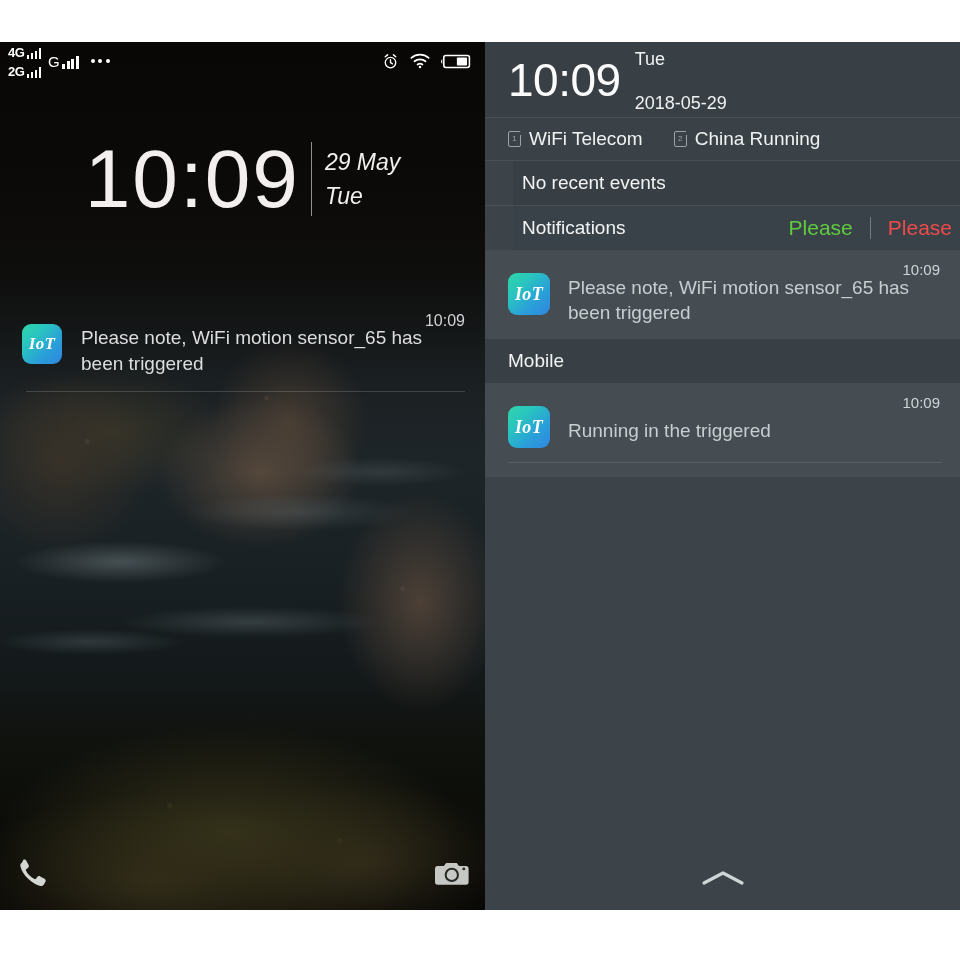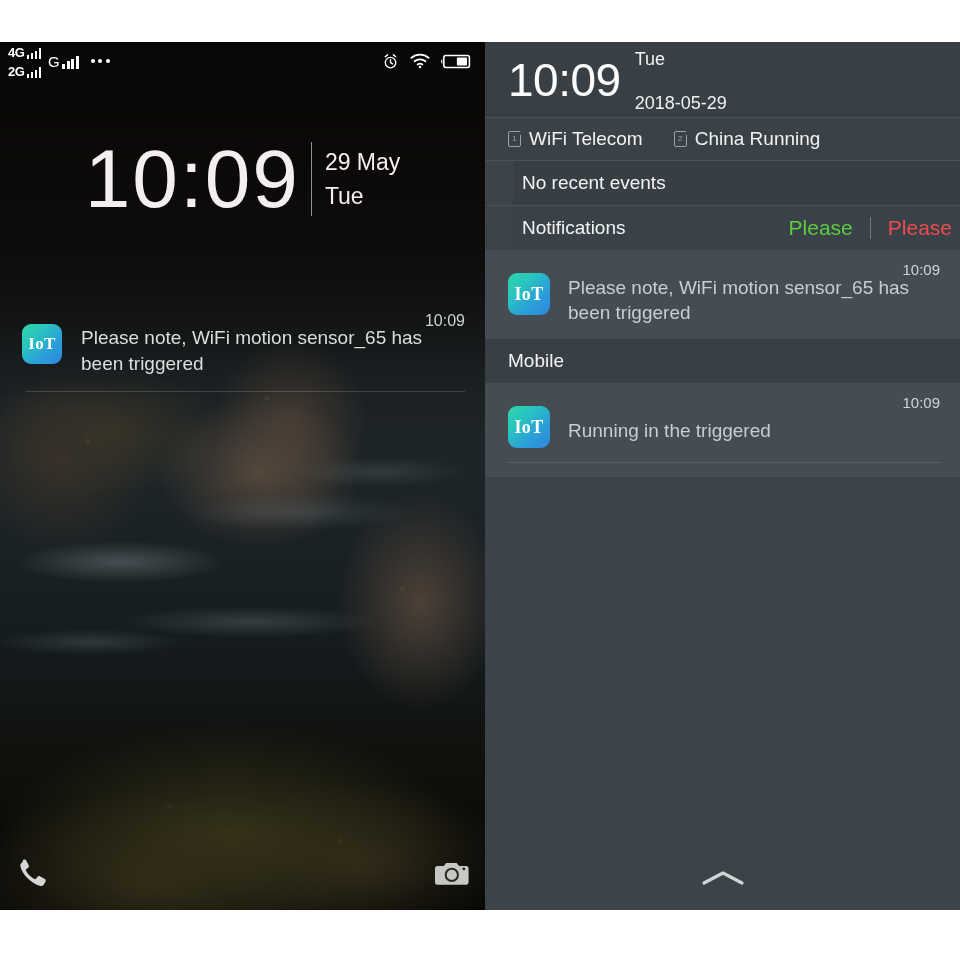--- a/index.html
+++ b/index.html
@@ -72,37 +72,37 @@
   .dots b{ width:4px; height:4px; border-radius:50%; background:#fff; display:block; }
   .st-right{ display:flex; align-items:center; gap:11px; }
 
   
   #ls-clock{ position:absolute; left:0; top:96px; width:485px; z-index:5;
     display:flex; align-items:center; justify-content:center; }
   .lc-time{ color:#f2efee; font-size:82px; line-height:82px; font-weight:300;
     letter-spacing:2px; font-family:"Liberation Sans", sans-serif; }
   .lc-sep{ width:1px; height:74px; background:rgba(255,255,255,.55); margin:0 13px 0 11px; }
   .lc-date{ display:flex; flex-direction:column; justify-content:center; gap:11px; }
-  .lc-d1,.lc-d2{ color:#f2efee; font-size:23px; line-height:23px; font-weight:400; }
+  .lc-d1,.lc-d2{ color:#f2efee; font-size:23px; line-height:23px; font-weight:400;font-style:italic; }
 
   
   #ls-notif{ position:absolute; left:0; top:258px; width:485px; z-index:5;
     padding:10px 16px 0 22px; }
   .lsn-time{ position:absolute; right:20px; top:12px;
     color:#cfd2d2; font-size:16px; }
   .lsn-row{ display:flex; align-items:flex-start; gap:19px; padding-top:14px; }
   .lsn-text{ color:#dcdedd; font-size:19px; line-height:26px; max-width:370px; padding-top:1px; }
   .lsn-rule{ margin:14px 4px 0 4px; height:1px; background:rgba(255,255,255,.16); }
 
   
   .iot{ width:40px; height:40px; border-radius:9px; flex:0 0 40px;
     background:linear-gradient(135deg,#2fd6a8 0%,#29c4c0 32%,#2a9fd8 66%,#2f86e0 100%);
     display:flex; align-items:center; justify-content:center;
     color:#ffffff; font-family:"Liberation Serif", serif; font-size:17px; font-weight:700;
-    letter-spacing:.3px; }
+    letter-spacing:.3px;font-style:italic; }
   .iot.lg{ width:42px; height:42px; flex-basis:42px; font-size:18px; }
 
   
   .ls-phone{ position:absolute; left:14px; bottom:16px; z-index:5; opacity:.92; }
   .ls-cam{ position:absolute; right:14px; bottom:18px; z-index:5; opacity:.9; }
 
   
   #shade{
     position:absolute; left:485px; top:42px; width:475px; height:868px;
     background:#3c444a; overflow:hidden;

